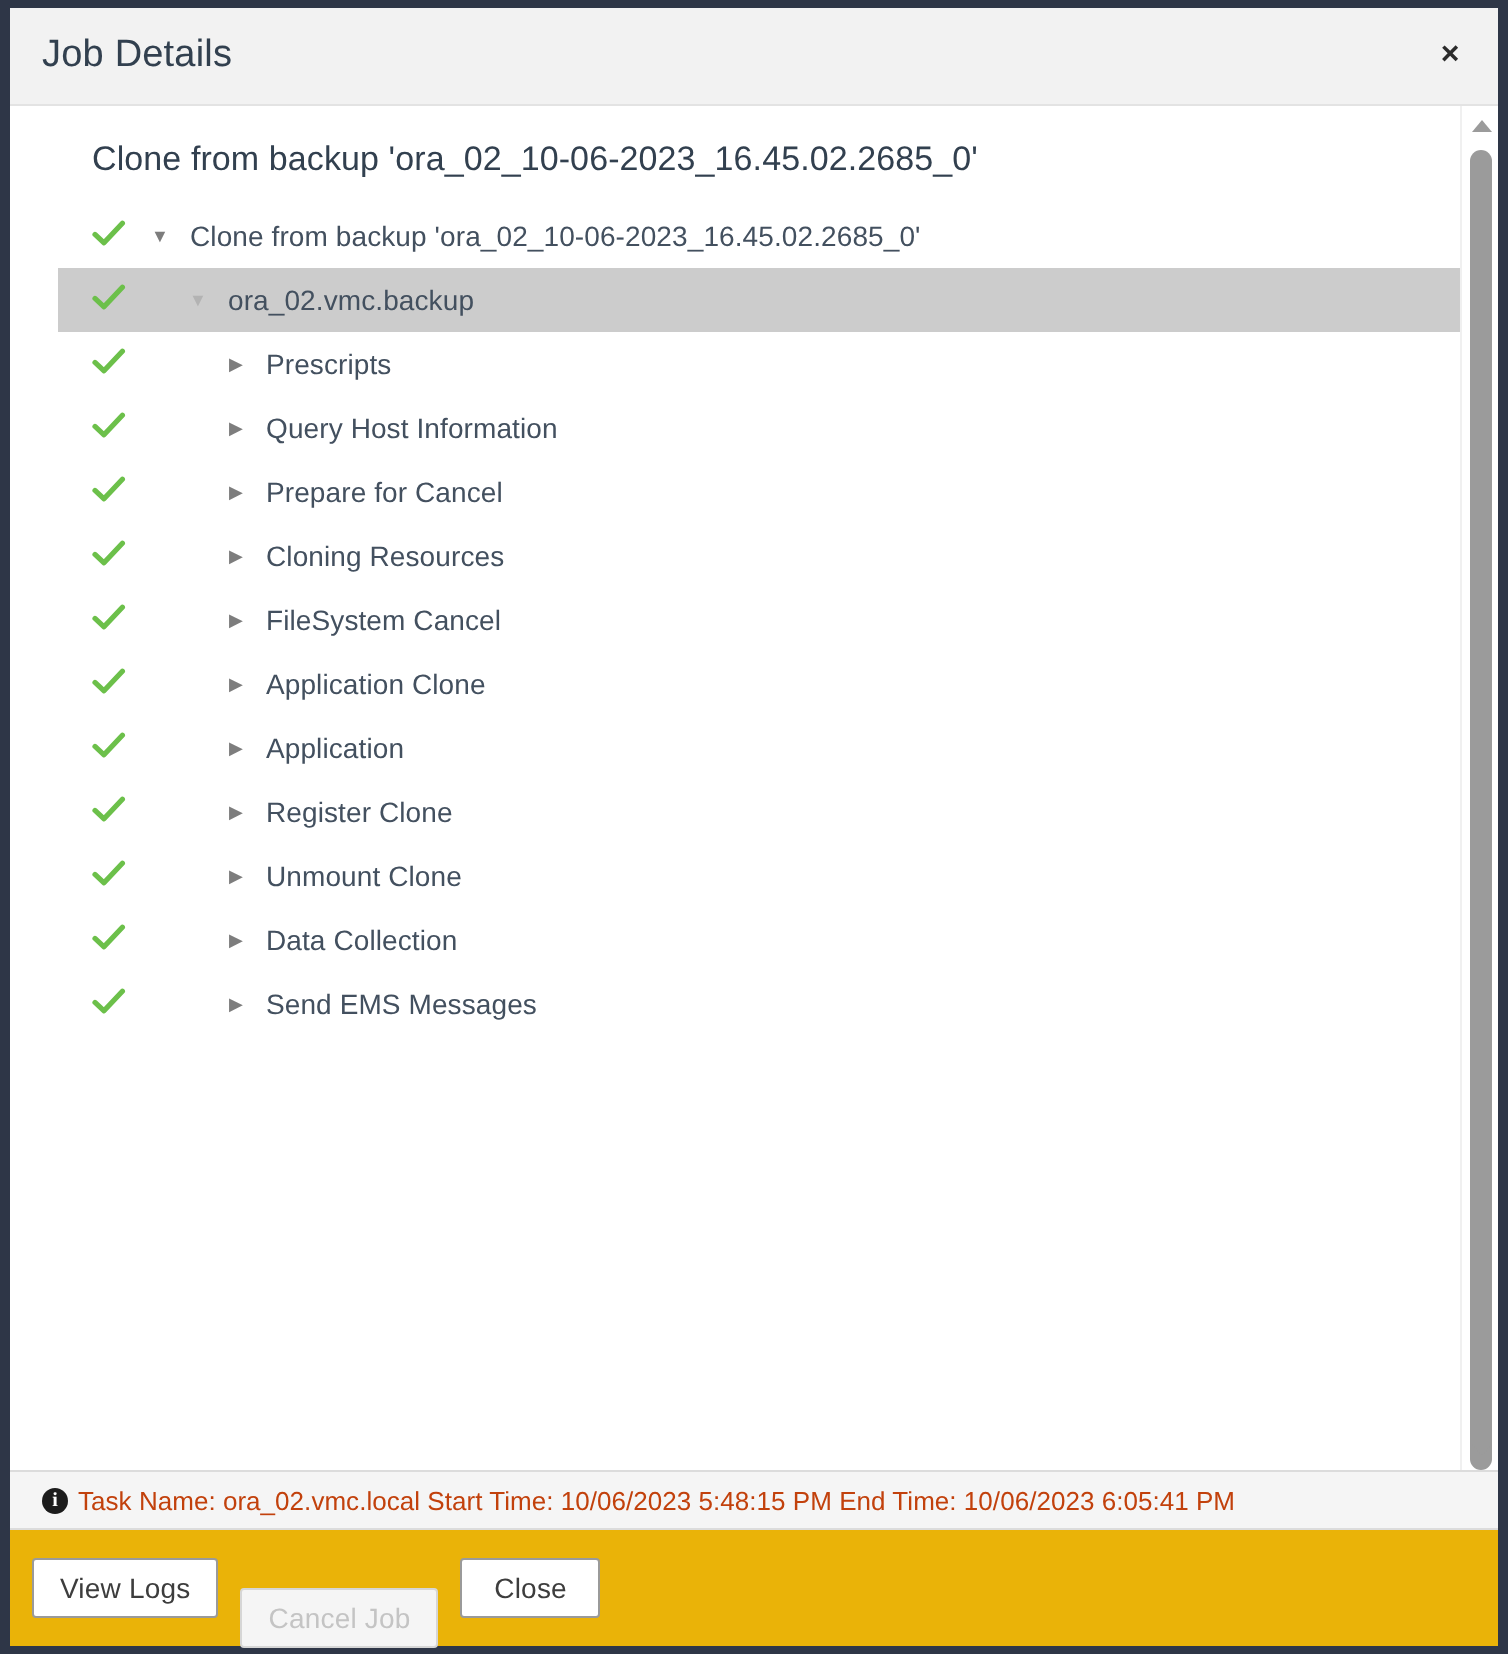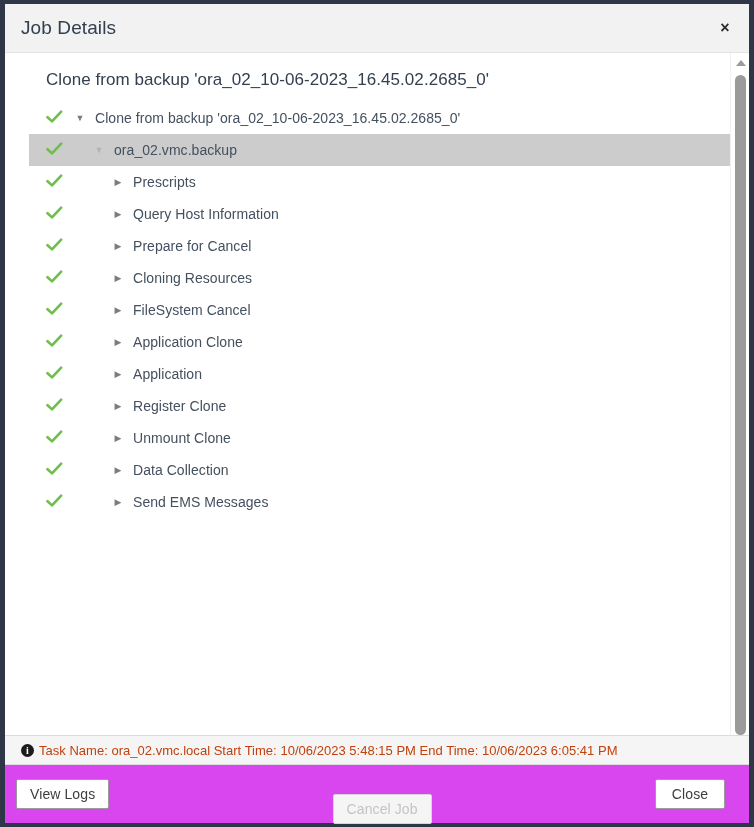--- a/index.html
+++ b/index.html
@@ -209,24 +209,24 @@
     font-size: 13px;
     color: #c2410c;
     white-space: nowrap;
     letter-spacing: .02px;
   }
 
   
   .footer {
     height: 58px;
     min-height: 58px;
-    background: #d946ef;
-    display: flex;
-    align-items: center;
-    justify-content: space-between;
+    background: #eab308;
+    display: flex;
+    align-items: center;
+    justify-content: flex-start;
     padding-right: 24px;
     box-sizing: border-box;
   }
   .btn {
     height: 30px;
     min-width: 70px;
     padding: 0 13px;
     margin-left: 11px;
     background: #ffffff;
     border: 1px solid #9a9a9a;

